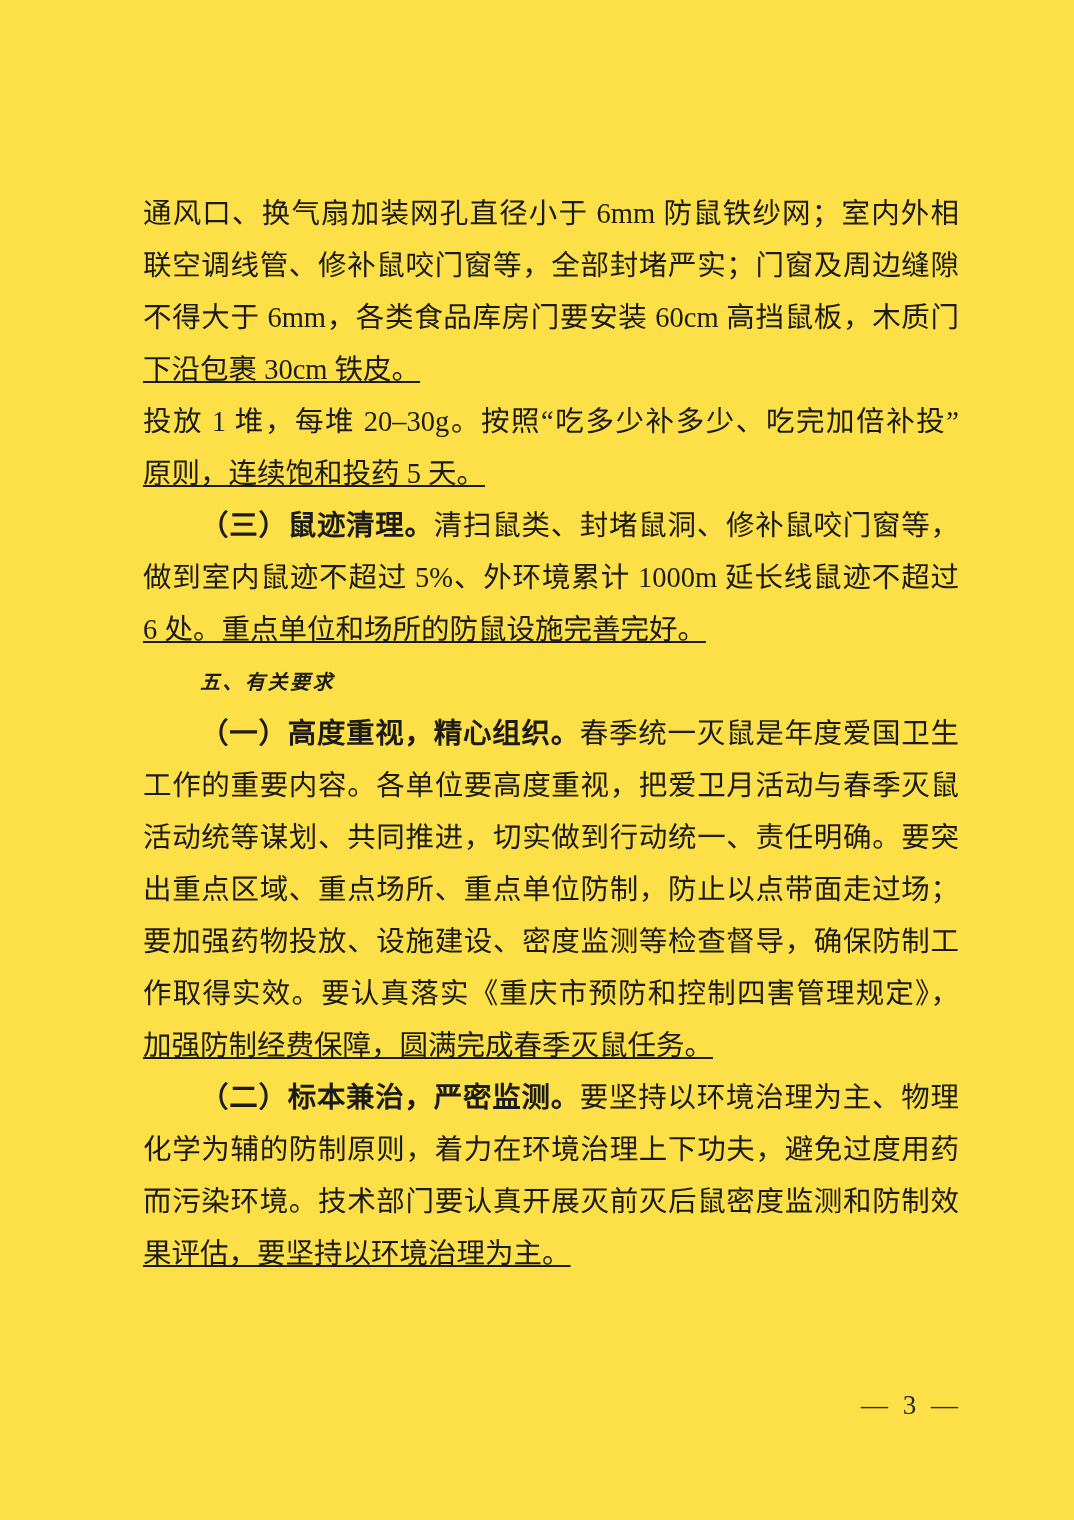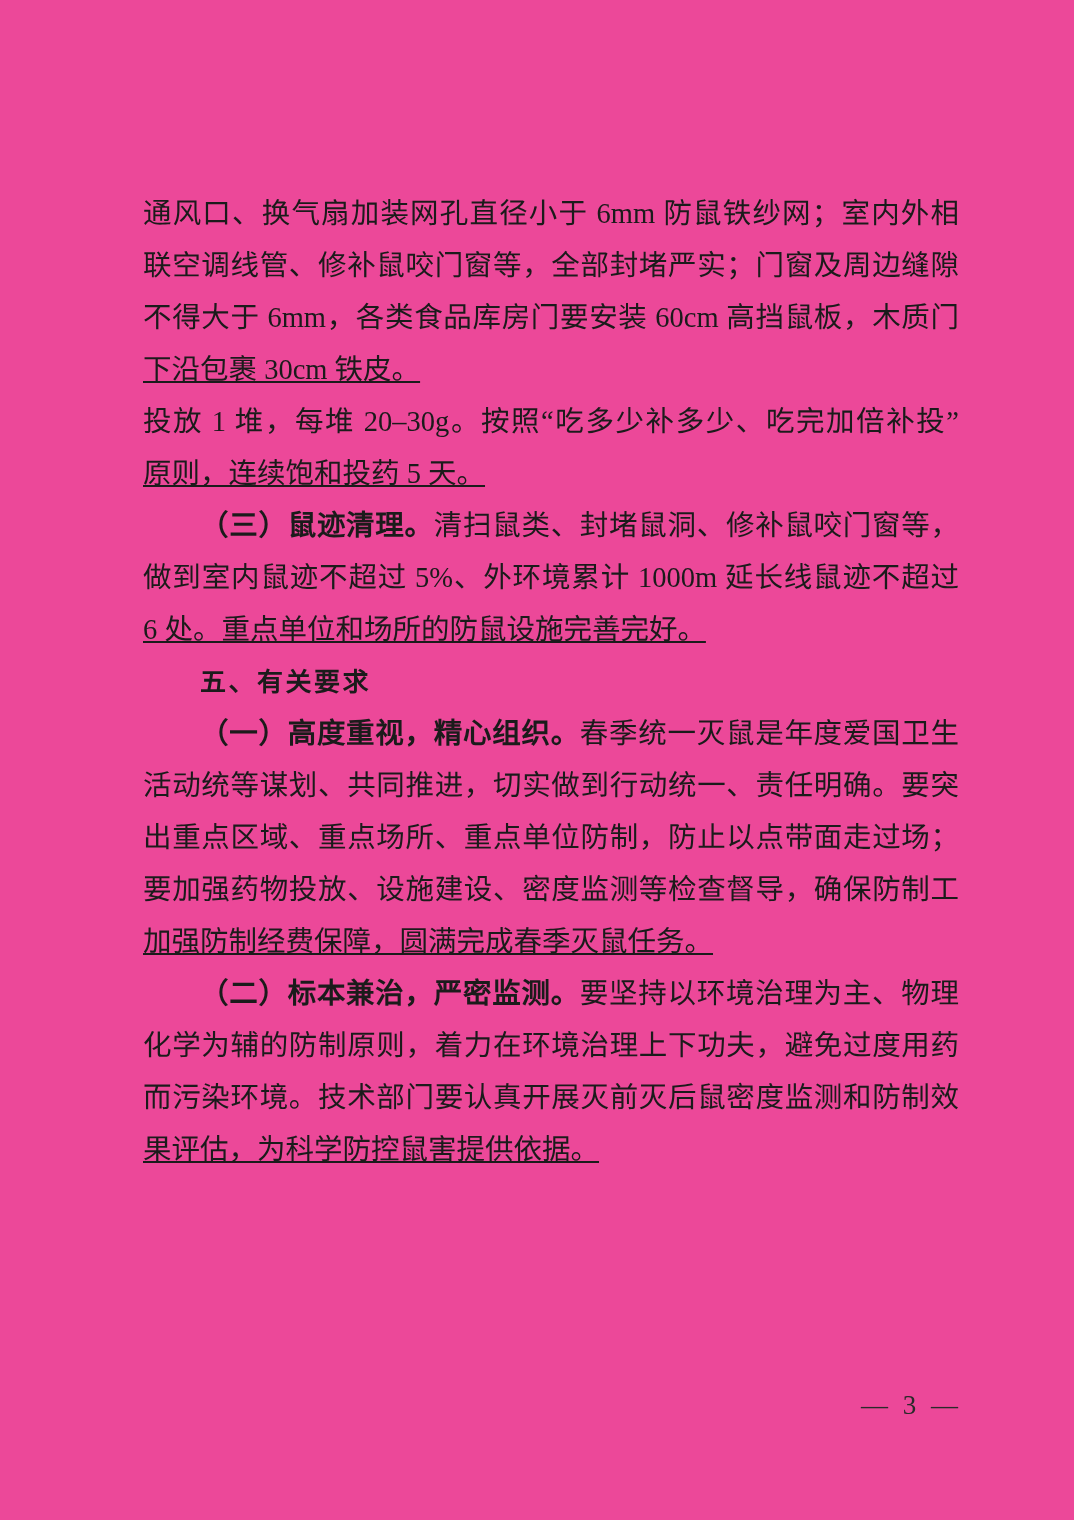--- a/index.html
+++ b/index.html
@@ -11,21 +11,21 @@
     width: 1074px;
     height: 1520px;
     position: relative;
     font-family: "Liberation Serif", "DejaVu Serif", serif;
     color: #1b1b1b;
     overflow: hidden;
   }
   .page {
     position: absolute;
     inset: 0;
-    background: #ec4899;
+    background: #fde047;
   }
   .content {
     position: absolute;
     left: 143px;
     top: 188px;
     width: 816px;
   }
   .line {
     font-size: 28.5px;
     line-height: 52px;
@@ -43,23 +43,24 @@
   }
   .indent {
     text-indent: 57px;
   }
   .lead {
     font-weight: bold;
   }
   .heading {
     font-family: "Liberation Sans", "DejaVu Sans", sans-serif;
     font-weight: bold;
-    font-size: 26px;
+    font-size: 20px;
     letter-spacing: 2.5px;
     text-align-last: left;
+    font-style: italic;
   }
   .footer {
     position: absolute;
     top: 1390px;
     right: 112px;
     font-size: 27px;
     line-height: 30px;
     color: #2a2a2a;
     letter-spacing: 4px;
   }
@@ -78,26 +79,28 @@
     <div class="line jf">投放 1 堆，每堆 20–30g。按照“吃多少补多少、吃完加倍补投”</div>
     <div class="line last">原则，连续饱和投药 5 天。</div>
 
     <div class="line jf indent"><span class="lead">（三）鼠迹清理。</span><span>清扫鼠类、封堵鼠洞、修补鼠咬门窗等，</span></div>
     <div class="line jf">做到室内鼠迹不超过 5%、外环境累计 1000m 延长线鼠迹不超过</div>
     <div class="line last">6 处。重点单位和场所的防鼠设施完善完好。</div>
 
     <div class="line heading indent">五、有关要求</div>
 
     <div class="line jf indent"><span class="lead">（一）高度重视，精心组织。</span><span>春季统一灭鼠是年度爱国卫生</span></div>
+    <div class="line jf">工作的重要内容。各单位要高度重视，把爱卫月活动与春季灭鼠</div>
     <div class="line jf">活动统等谋划、共同推进，切实做到行动统一、责任明确。要突</div>
     <div class="line jf">出重点区域、重点场所、重点单位防制，防止以点带面走过场；</div>
     <div class="line jf">要加强药物投放、设施建设、密度监测等检查督导，确保防制工</div>
+    <div class="line jf">作取得实效。要认真落实《重庆市预防和控制四害管理规定》，</div>
     <div class="line last">加强防制经费保障，圆满完成春季灭鼠任务。</div>
 
     <div class="line jf indent"><span class="lead">（二）标本兼治，严密监测。</span><span>要坚持以环境治理为主、物理</span></div>
     <div class="line jf">化学为辅的防制原则，着力在环境治理上下功夫，避免过度用药</div>
     <div class="line jf">而污染环境。技术部门要认真开展灭前灭后鼠密度监测和防制效</div>
-    <div class="line last">果评估，为科学防控鼠害提供依据。</div>
+    <div class="line last">果评估，要坚持以环境治理为主。</div>
 
   </div>
 
   <div class="footer">— 3 —</div>
 </div>
 
 </body></html>

